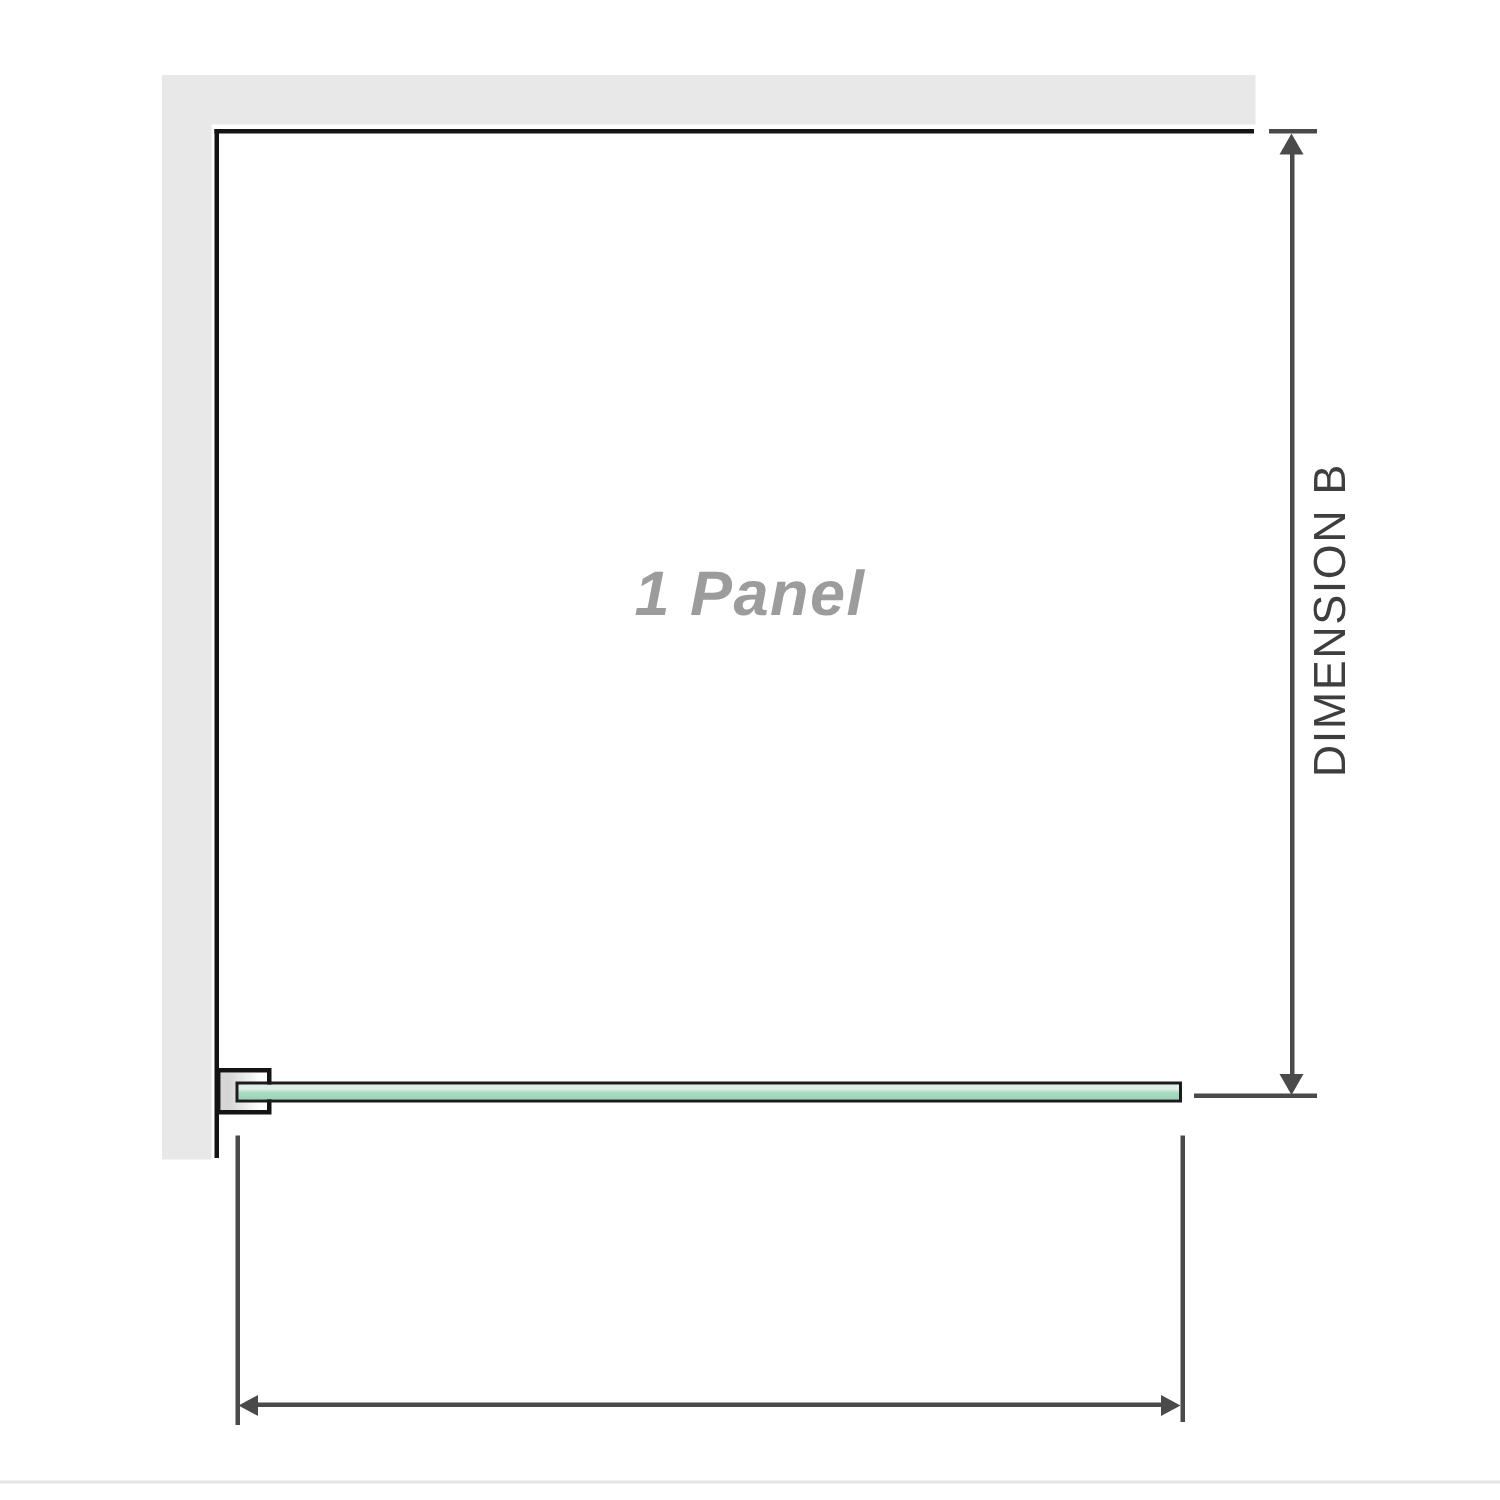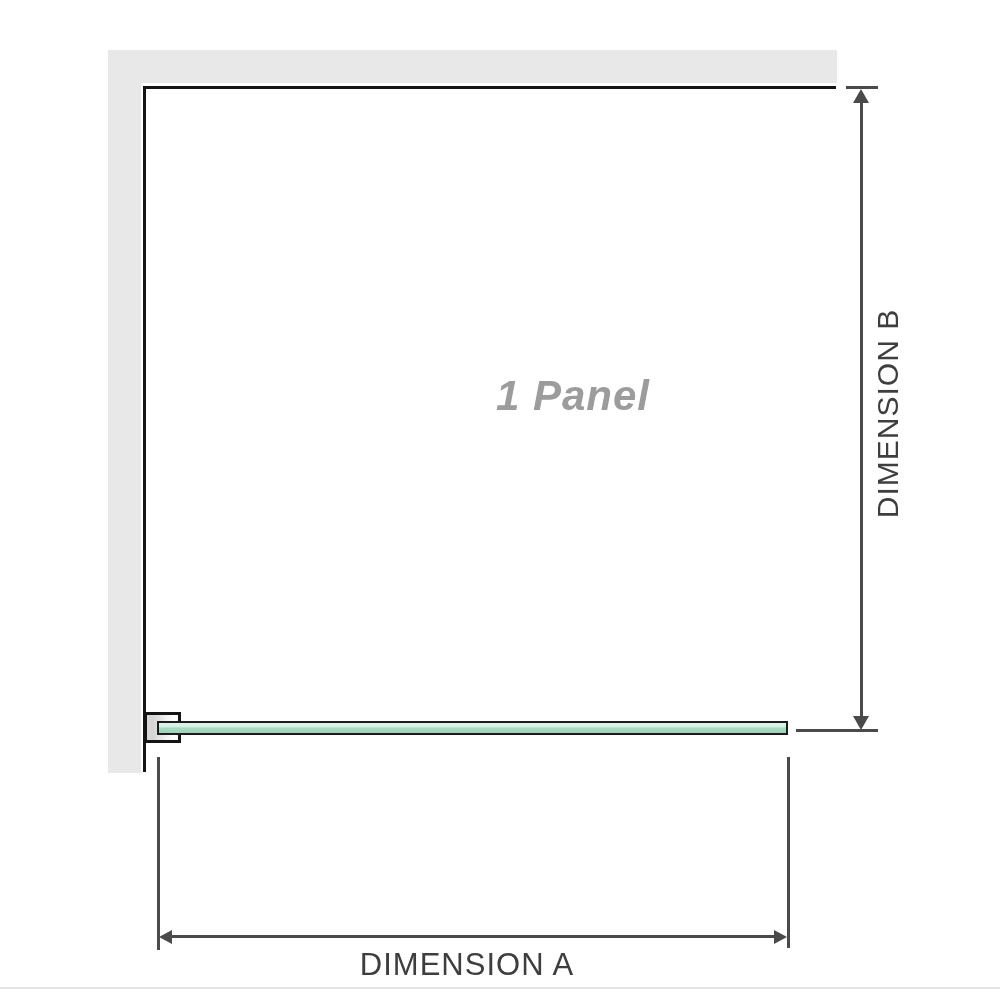--- a/index.html
+++ b/index.html
@@ -21,21 +21,21 @@
   .wall-top  { left: 108px; top: 50px; width: 729px; height: 33px; background: #e8e8e8; }
   .wall-left { left: 108px; top: 50px; width: 33px;  height: 723px; background: #e8e8e8; }
 
   
   .outline-top  { left: 143px; top: 86px; width: 693px; height: 3px; background: #141414; }
   .outline-left { left: 143px; top: 86px; width: 3px;   height: 686px; background: #141414; }
 
   
   .panel-label {
     left: 350px; top: 372px; width: 300px;
-    text-align: right;
+    text-align: center;
     font-size: 42px;
     font-style: italic;
     font-weight: 700;
     letter-spacing: 1px;
     color: #9c9c9c;
   }
 
   
   .bracket {
     left: 144px; top: 712px; width: 37px; height: 31px;
@@ -134,17 +134,16 @@
   <div class="abs dline dimb-line"></div>
   <div class="abs tri dimb-arrow-top"></div>
   <div class="abs tri dimb-arrow-bottom"></div>
   <div class="abs dimb-label">DIMENSION B</div>
 
   <div class="abs dline dima-ext-left"></div>
   <div class="abs dline dima-ext-right"></div>
   <div class="abs dline dima-line"></div>
   <div class="abs tri dima-arrow-left"></div>
   <div class="abs tri dima-arrow-right"></div>
-  <div class="abs dima-label">DIMENSION A</div>
 
   <div class="abs footer-rule"></div>
 
 </div>
 
 </body></html>

